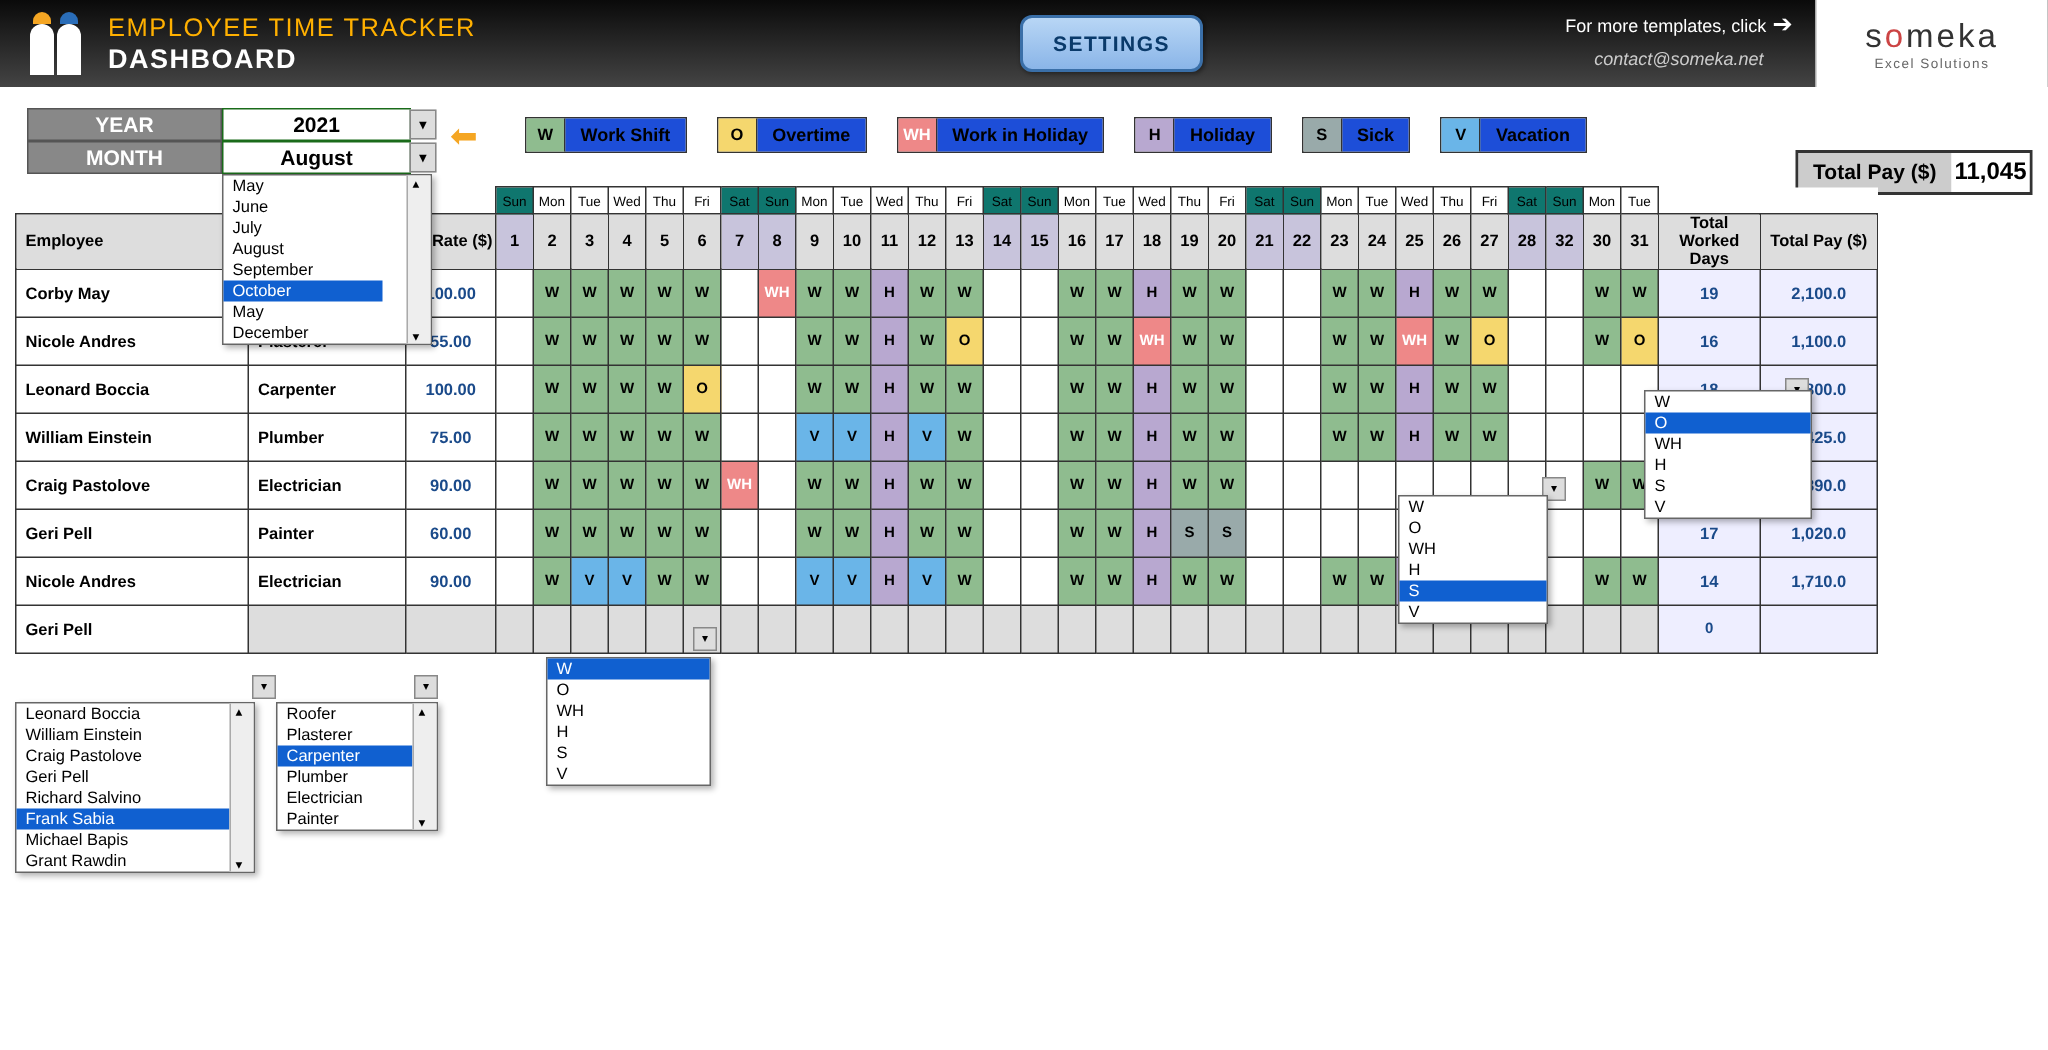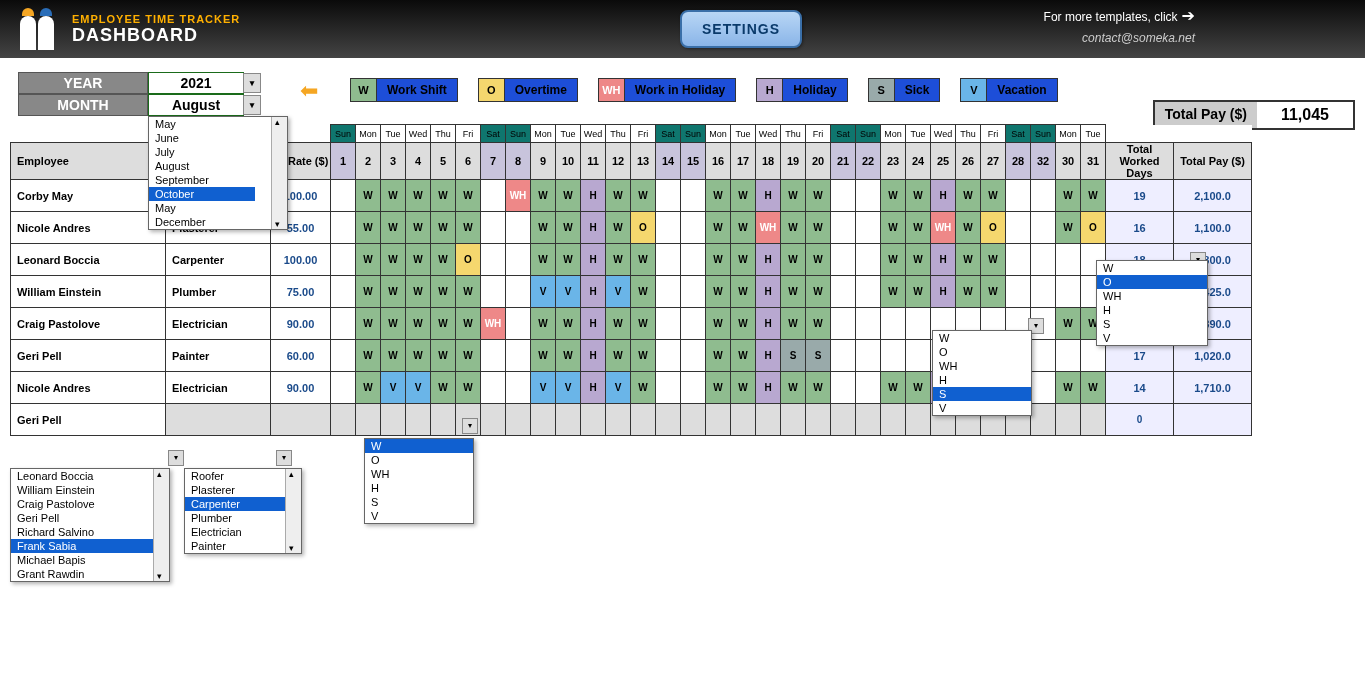--- a/index.html
+++ b/index.html
@@ -3,47 +3,47 @@
 <meta charset="utf-8">
 <style>
 *{box-sizing:border-box;margin:0;padding:0;font-family:Arial,sans-serif}
 body{background:#fff;width:1365px;height:700px;position:relative;overflow:hidden}
 .header{background:linear-gradient(#0a0a0a,#444);height:58px;display:flex;align-items:center;color:#fff;position:relative}
 .logo-ico{width:50px;height:42px;margin-left:12px;display:flex;align-items:flex-end;justify-content:center}
 .worker{width:16px;height:34px;background:#fff;border-radius:8px 8px 0 0;margin:0 1px;position:relative}
 .worker::before{content:"";position:absolute;top:-8px;left:2px;width:12px;height:8px;background:#f5a623;border-radius:6px 6px 0 0}
 .worker.b::before{background:#2a6db8}
 .title-block{margin-left:10px}
-.title1{color:#ffb000;font-size:11px;font-weight:bold;letter-spacing:1px}
+.title1{color:#ffb000;font-size:17px;font-weight:normal;letter-spacing:1px}
 .title2{color:#fff;font-size:18px;font-weight:bold;letter-spacing:1px}
 .settings-btn{position:absolute;left:680px;top:10px;width:122px;height:38px;background:linear-gradient(#b8d6f5,#8ab5e8);border:2px solid #3a6fa8;border-radius:8px;color:#0a3a6a;font-weight:bold;font-size:14px;letter-spacing:1px;cursor:pointer;box-shadow:1px 1px 3px rgba(0,0,0,.4)}
-.header-right{position:absolute;right:12px;top:6px;text-align:right;font-size:12px}
+.header-right{position:absolute;right:12px;top:6px;text-align:center;font-size:12px}
 .header-right .em{font-style:italic;color:#ccc;margin-top:6px}
 .brand{position:absolute;right:0;top:0;background:#fff;width:155px;height:58px;display:flex;flex-direction:column;align-items:center;justify-content:center;border-left:1px solid #aaa}
 .brand-s{font-size:22px;color:#333;letter-spacing:2px}
 .brand-s .o{color:#c44}
 .brand-sub{font-size:9px;color:#666;letter-spacing:1px}
 .arrow-ico{color:#fff;font-size:16px;margin-left:4px}
 
 .controls{position:absolute;left:18px;top:72px}
 .ctrl-row{display:flex;height:22px;margin-bottom:0}
 .ctrl-lbl{width:130px;background:#888;color:#fff;font-weight:bold;font-size:14px;text-align:center;border:1px solid #555;line-height:20px}
-.ctrl-val{width:96px;border:1px solid #1a6b1a;background:#fff;font-weight:bold;font-size:14px;text-align:center;line-height:20px;position:relative}
+.ctrl-val{width:126px;border:1px solid #1a6b1a;background:#fff;font-weight:bold;font-size:14px;text-align:center;line-height:20px;position:relative}
 .dd-btn{position:absolute;right:-18px;top:0;width:18px;height:20px;background:#ddd;border:1px solid #888;font-size:9px;line-height:18px;text-align:center;cursor:pointer}
 .arrow-left{position:absolute;left:300px;top:78px;font-size:22px;color:#f5a623}
 
 .legend{position:absolute;left:350px;top:78px;display:flex;gap:20px}
 .leg-item{display:flex;align-items:center;border:1px solid #333}
 .leg-code{width:26px;height:22px;text-align:center;line-height:22px;font-weight:bold;font-size:11px;border-right:1px solid #333}
 .leg-txt{padding:0 10px;font-size:12px;font-weight:bold;line-height:22px;background:#1d4ed8}
 .c-W{background:#8fbc8f}.c-O{background:#f5d76e}.c-WH{background:#e88;color:#fff}.c-H{background:#b8a8d0}.c-S{background:#9aa}.c-V{background:#6ab5e8}
 
 .totalpay{position:absolute;right:10px;top:100px;display:flex;border:2px solid #333}
 .tp-lbl{background:#ccc;padding:4px 10px;font-weight:bold;font-size:14px}
-.tp-val{background:#fff;padding:4px 24px;font-weight:bold;font-size:16px}
+.tp-val{background:#fff;padding:4px 2px;font-weight:bold;font-size:16px}
 
 .grid{position:absolute;left:10px;top:124px;font-size:10px}
 table{border-collapse:collapse}
 td,th{border:1px solid #333;text-align:center;padding:0}
 .dow-row td{height:18px;font-size:9px;background:#fff}
 .dow-row td.wknd{background:#0f766e}
 .hdr-row th{background:#ddd;height:36px;font-size:11px;position:relative}
 .hdr-row th.wknd{background:#c8c4dc}
 .col-emp{width:155px;text-align:left;padding-left:6px}
 .col-pos{width:105px;text-align:left;padding-left:4px}
@@ -62,21 +62,21 @@
 
 .dropdown{position:absolute;background:#fff;border:1px solid #666;font-size:11px;z-index:50;box-shadow:2px 2px 4px rgba(0,0,0,.3)}
 .dropdown .opt{padding:1px 6px;cursor:pointer;white-space:nowrap}
 .dropdown .opt.sel{background:#1060d0;color:#fff}
 .dropdown .sb{position:absolute;right:0;top:0;width:16px;height:100%;background:#eee;border-left:1px solid #aaa}
 .dropdown .sb::before{content:"▴";position:absolute;top:0;left:3px;font-size:9px}
 .dropdown .sb::after{content:"▾";position:absolute;bottom:0;left:3px;font-size:9px}
 
 .dd-month{left:148px;top:116px;width:140px;padding-right:32px}
 .dd-emp{left:10px;top:468px;width:160px;padding-right:16px}
-.dd-pos{left:184px;top:468px;width:118px;padding-right:16px}
+.dd-pos{left:184px;top:468px;width:108px;padding-right:16px}
 .dd-code1{left:364px;top:438px;width:110px}
 .dd-code2{left:932px;top:330px;width:100px}
 .dd-code3{left:1096px;top:260px;width:112px}
 
 .mini-dd{position:absolute;width:16px;height:16px;background:#ddd;border:1px solid #888;font-size:8px;text-align:center;line-height:14px;cursor:pointer;z-index:40}
 </style>
 </head>
 <body>
 
 <div class="header">
@@ -85,20 +85,24 @@
       <div class="worker b"></div>
     </div>
   <div class="title-block">
     <div class="title1">EMPLOYEE TIME TRACKER</div>
     <div class="title2">DASHBOARD</div>
   </div>
   <button class="settings-btn">SETTINGS</button>
   <div class="header-right" style="right:170px">
     <div><span>For more templates, click</span><span class="arrow-ico">➔</span></div>
     <div class="em">contact@someka.net</div>
+  </div>
+  <div class="brand">
+    <div class="brand-s">s<span class="o">o</span>meka</div>
+    <div class="brand-sub">Excel Solutions</div>
   </div>
 </div>
 
 <div class="controls">
   <div class="ctrl-row">
     <div class="ctrl-lbl">YEAR</div>
     <div class="ctrl-val"><span>2021</span><span class="dd-btn">▾</span></div>
   </div>
   <div class="ctrl-row">
     <div class="ctrl-lbl">MONTH</div>

